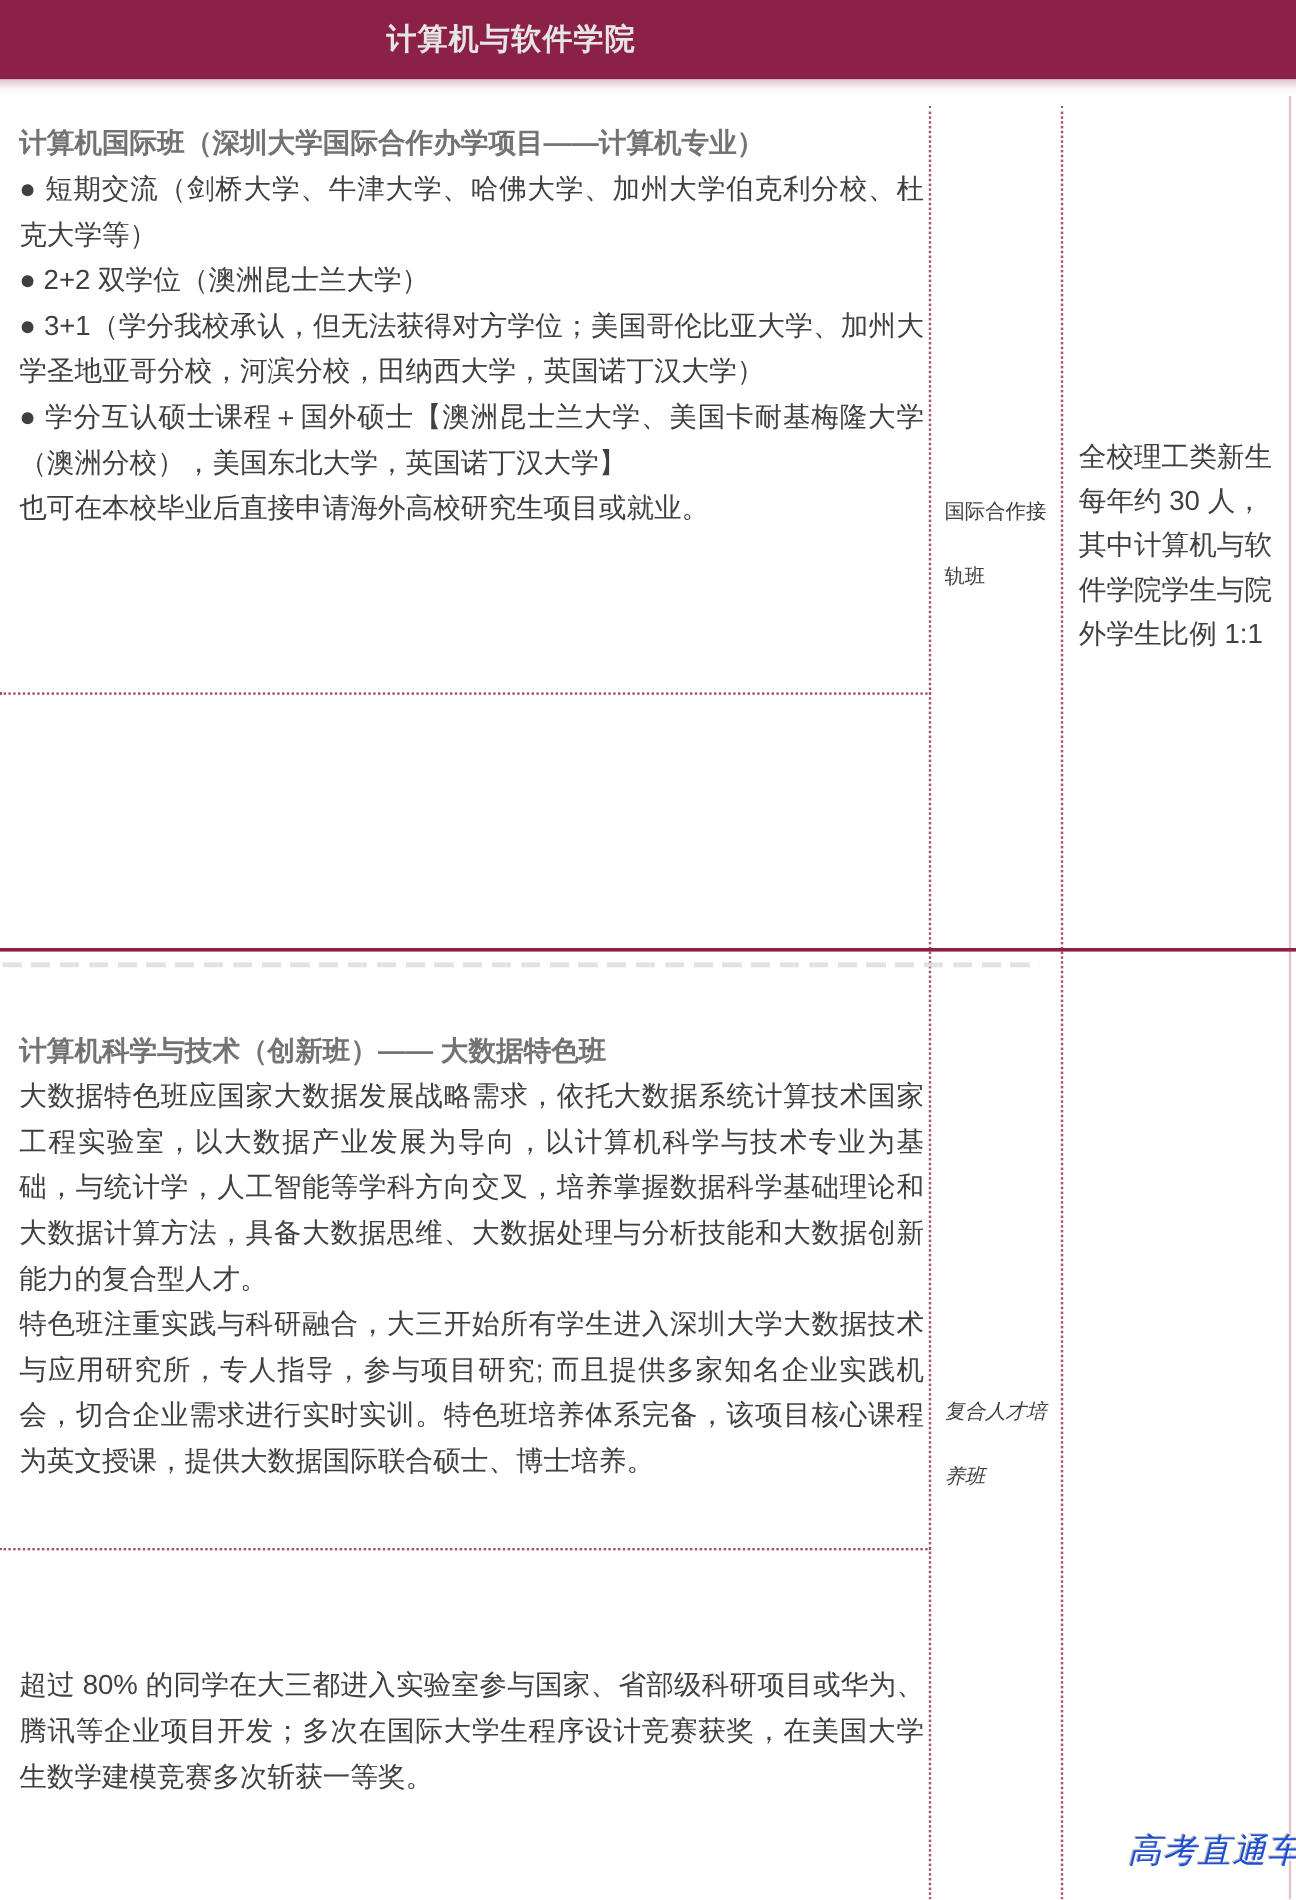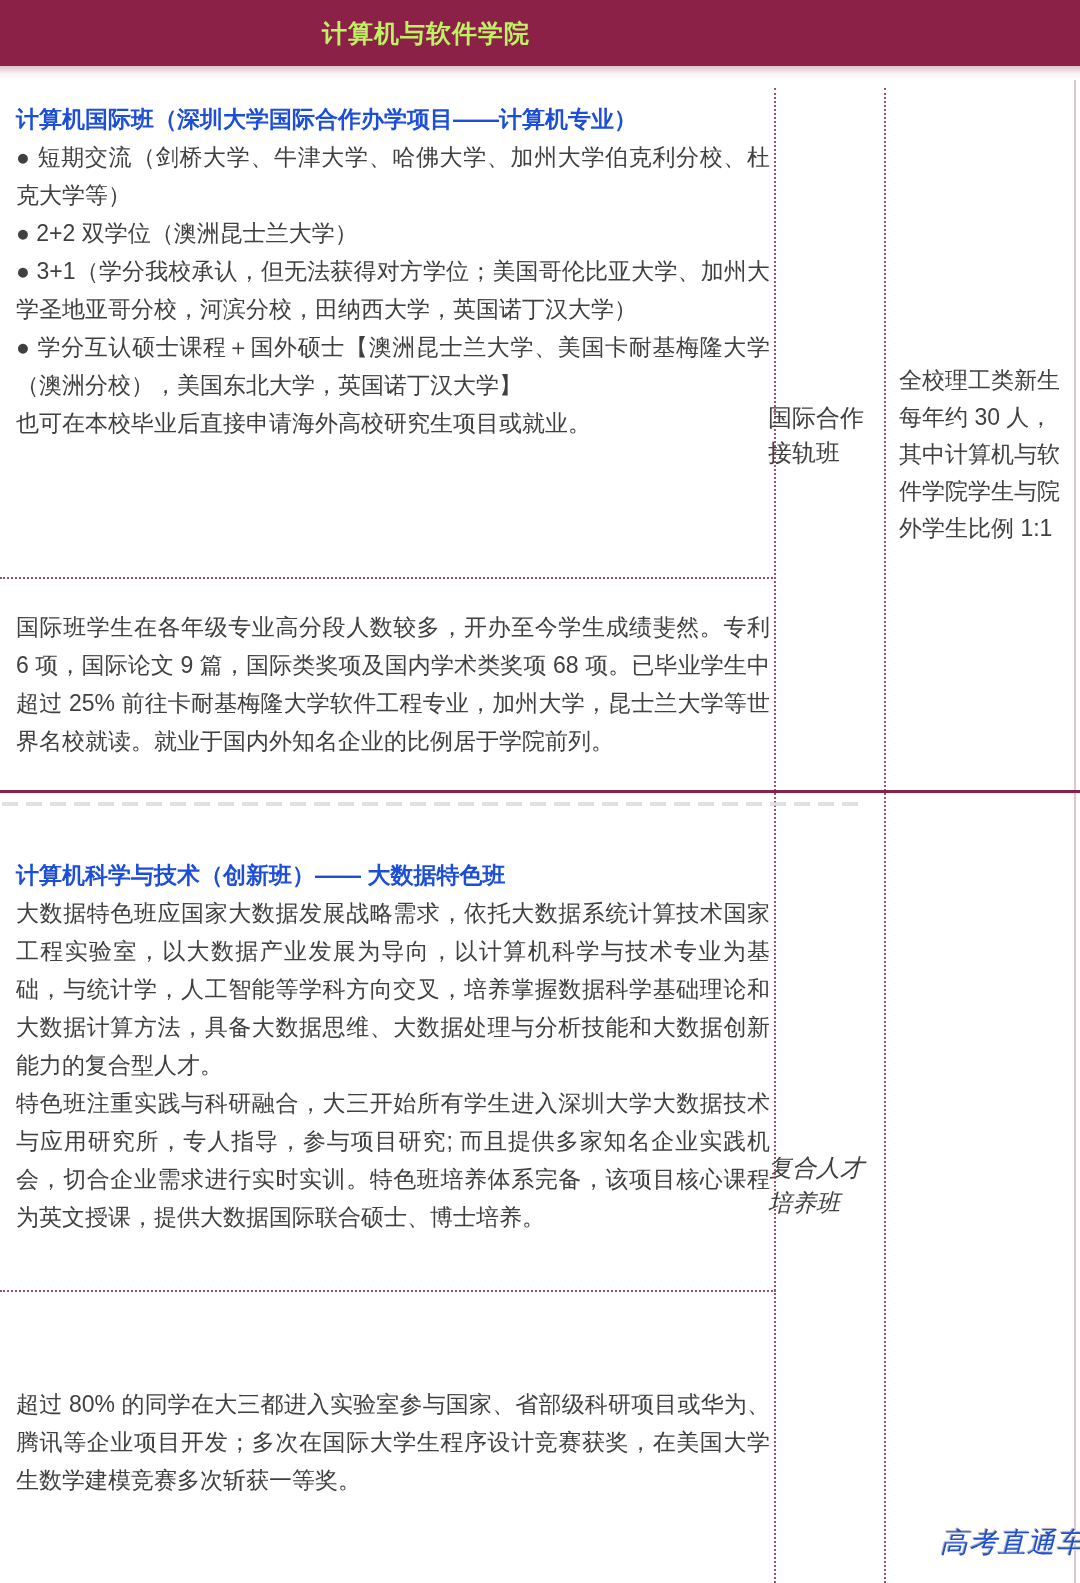--- a/index.html
+++ b/index.html
@@ -16,21 +16,21 @@
   
   .topbar {
     position: absolute; top: 0; left: 0;
     width: 1080px; height: 66px;
     background: #8c2148;
   }
   .topbar-title {
     position: absolute; left: 322px; top: 0;
     height: 66px; line-height: 66px;
     font-size: 25px; font-weight: bold;
-    color: #bef264; letter-spacing: 1px;
+    color: #e5e5e5; letter-spacing: 1px;
     white-space: nowrap;
   }
   .header-smudge {
     position: absolute; top: 66px; left: 0;
     width: 1080px; height: 14px;
     background: linear-gradient(to bottom, rgba(140,33,72,0.28), rgba(140,33,72,0.05) 55%, rgba(140,33,72,0) 100%);
   }
 
   
   .vline {
@@ -60,25 +60,25 @@
   }
 
   
   .cell { position: absolute; font-size: 23px; line-height: 38px; }
   .cell p { margin: 0; }
   .c1 { left: 16px; width: 754px; text-align: justify; }
   .row1 { top: 100px; }
   .row2 { top: 608px; }
   .row3 { top: 856px; }
   .row4 { top: 1385px; }
-  .bold { font-weight: bold; color: #1d4ed8; }
+  .bold { font-weight: bold; color: #737373; }
 
   .type-label {
-    position: absolute; left: 768px; width: 96px;
-    font-size: 24px; line-height: 35px;
+    position: absolute; left: 787px; width: 96px;
+    font-size: 17px; line-height: 54px;
   }
   .type-1 { top: 400px; }
   .type-2 { top: 1150px; font-style: italic; }
 
   .enroll {
     position: absolute; left: 899px; width: 172px;
     font-size: 23px; line-height: 37px;
   }
   .enroll-1 { top: 344px; margin-top: 18px; }
   .enroll-2 { top: 1152px; }
@@ -112,23 +112,20 @@
 
   <section class="cell c1 row1">
     <p class="bold">计算机国际班（深圳大学国际合作办学项目——计算机专业）</p>
     <p>● 短期交流（剑桥大学、牛津大学、哈佛大学、加州大学伯克利分校、杜克大学等）</p>
     <p>● 2+2 双学位（澳洲昆士兰大学）</p>
     <p>● 3+1（学分我校承认，但无法获得对方学位；美国哥伦比亚大学、加州大学圣地亚哥分校，河滨分校，田纳西大学，英国诺丁汉大学）</p>
     <p>● 学分互认硕士课程＋国外硕士【澳洲昆士兰大学、美国卡耐基梅隆大学（澳洲分校），美国东北大学，英国诺丁汉大学】</p>
     <p>也可在本校毕业后直接申请海外高校研究生项目或就业。</p>
   </section>
 
-  <section class="cell c1 row2">
-    <p>国际班学生在各年级专业高分段人数较多，开办至今学生成绩斐然。专利 6 项，国际论文 9 篇，国际类奖项及国内学术类奖项 68 项。已毕业学生中超过 25% 前往卡耐基梅隆大学软件工程专业，加州大学，昆士兰大学等世界名校就读。就业于国内外知名企业的比例居于学院前列。</p>
-  </section>
 
   <div class="type-label type-1">国际合作接轨班</div>
 
   <div class="enroll enroll-1">全校理工类新生每年约 30 人，其中计算机与软件学院学生与院外学生比例 1:1</div>
 
   <section class="cell c1 row3">
     <p class="bold">计算机科学与技术（创新班）—— 大数据特色班</p>
     <p>大数据特色班应国家大数据发展战略需求，依托大数据系统计算技术国家工程实验室，以大数据产业发展为导向，以计算机科学与技术专业为基础，与统计学，人工智能等学科方向交叉，培养掌握数据科学基础理论和大数据计算方法，具备大数据思维、大数据处理与分析技能和大数据创新能力的复合型人才。</p>
     <p>特色班注重实践与科研融合，大三开始所有学生进入深圳大学大数据技术与应用研究所，专人指导，参与项目研究; 而且提供多家知名企业实践机会，切合企业需求进行实时实训。特色班培养体系完备，该项目核心课程为英文授课，提供大数据国际联合硕士、博士培养。</p>
   </section>

